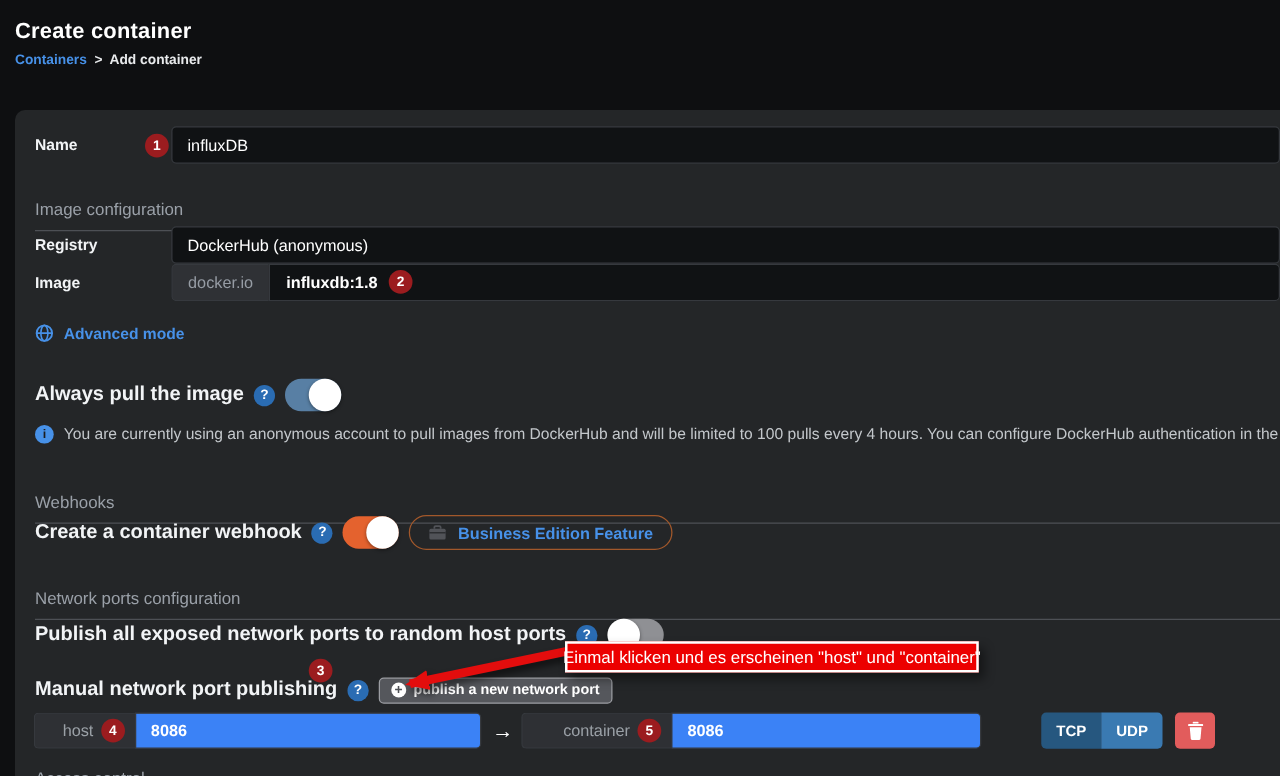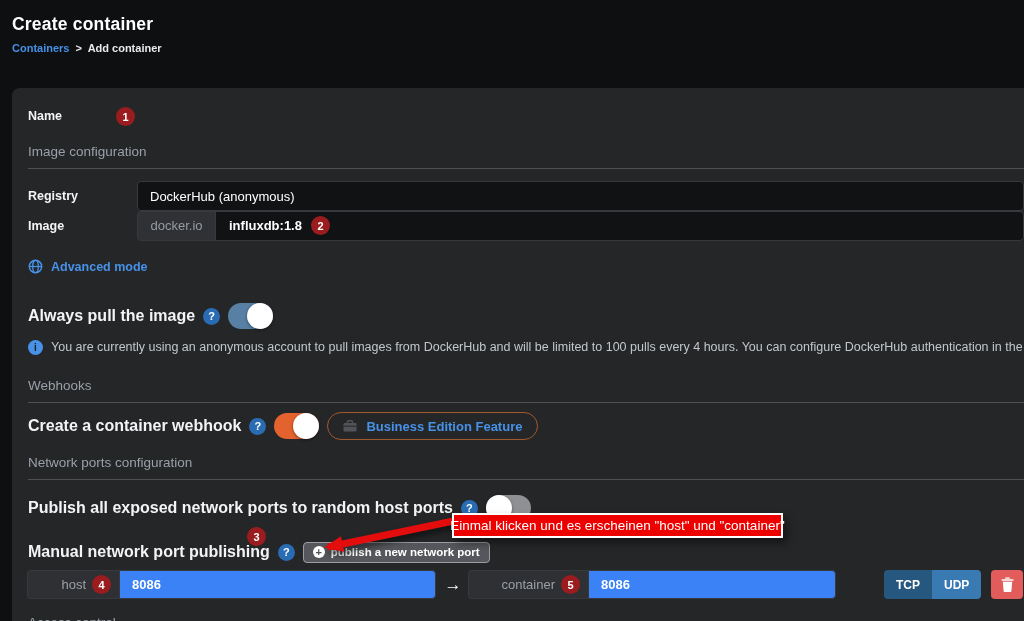--- a/index.html
+++ b/index.html
@@ -16,21 +16,21 @@
 
   
   .panel { position:absolute; left:12px; top:88px; width:1012px; height:533px;
            background:#242628; border-top-left-radius:8px; overflow:hidden; }
 
   .row { position:absolute; left:16px; right:0; display:flex; align-items:center; }
   .field-label { flex:none; width:106px; font-size:12.5px; font-weight:700; color:#f2f4f6; position:relative; }
   .inline-label { font-size:16px; font-weight:700; color:#f2f4f6; }
 
   .section-heading { position:absolute; left:16px; right:0; color:#9aa0a8; font-size:13.5px;
-                     padding-bottom:9px; border-bottom:1px solid #4d5055; }
+                     padding-bottom:9px; border-bottom:1px solid #4d5055;margin-top:16px; }
 
   .text-input { background:#101214; border:1px solid #36393e; border-radius:4px; height:30px;
                 color:#ffffff; font-size:13px; padding:0 12px; font-family:"Liberation Sans",sans-serif; outline:none; }
   .flex-fill { flex:1 1 auto; min-width:0; }
 
   .input-group { display:flex; height:30px; border-radius:4px; overflow:hidden; flex:1 1 auto; }
   .input-addon { background:#2f3135; color:#969ca4; font-size:13px; display:flex; align-items:center;
                  justify-content:center; border:1px solid #36393e; border-right:none; }
   .group-value { background:#101214; border:1px solid #36393e; display:flex; align-items:center;
                  gap:9px; padding:0 13px; color:#ffffff; font-size:13px; font-weight:700; flex:1 1 auto; }
@@ -105,20 +105,21 @@
     </div>
   </div>
 
   <div class="panel">
 
     <div class="row" style="top:13px; height:30px;">
       <div class="field-label">
         <span>Name</span>
         <span class="badge" style="position:absolute; right:-1px; top:-2px;">1</span>
       </div>
+      <input class="text-input flex-fill" style="margin-left: 3px;" value="influxDB">
     </div>
 
     <div class="section-heading" style="top:56px;">Image configuration</div>
 
     <div class="row" style="top:93px; height:30px;">
       <div class="field-label">Registry</div>
       <div class="text-input flex-fill" style="margin-left:3px; display:flex; align-items:center; font-weight:400;">DockerHub (anonymous)</div>
     </div>
 
     <div class="row" style="top:128px; height:19px;">
@@ -190,21 +191,21 @@
       <span class="help-icon">?</span>
       <button class="gray-btn">
         <span class="plus-circle">+</span>
         <span>publish a new network port</span>
       </button>
     </div>
 
     <span class="badge step3-badge">3</span>
 
     <div class="row port-row">
-      <div class="port-group" style="width:409px;">
+      <div class="port-group" style="width:358px;">
         <div class="port-addon" style="width:92px;">
           <span>host</span>
           <span class="badge">4</span>
         </div>
         <input class="port-input" style="width: 317px;" value="8086">
       </div>
       <div class="map-arrow">→</div>
       <div class="port-group" style="width:368px;">
         <div class="port-addon" style="width:120px;">
           <span>container</span>

